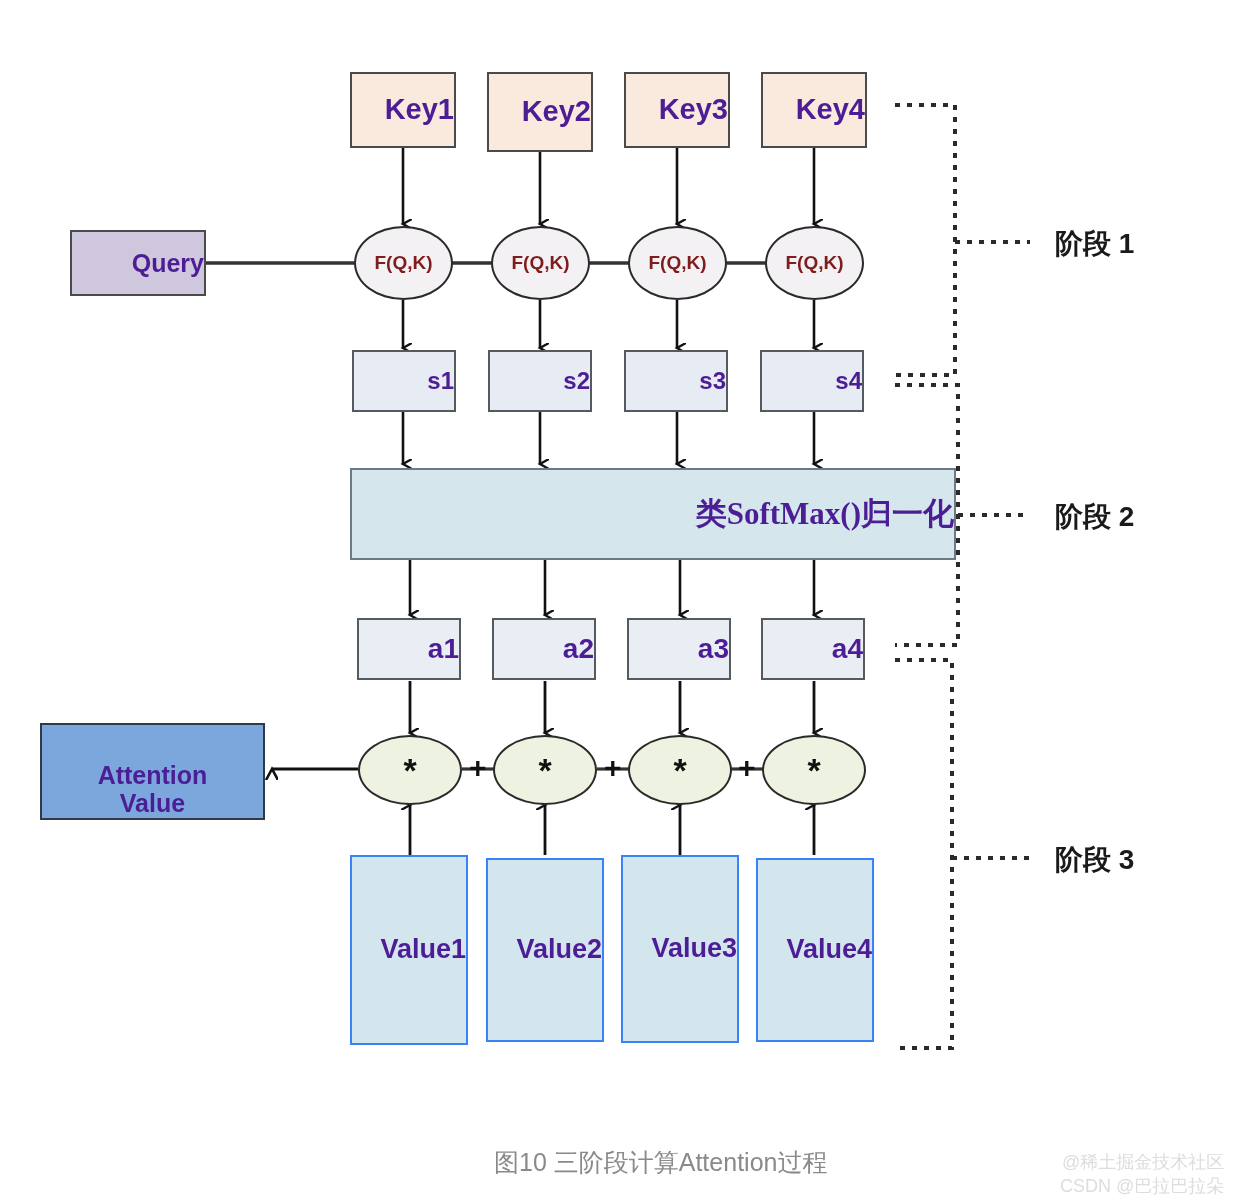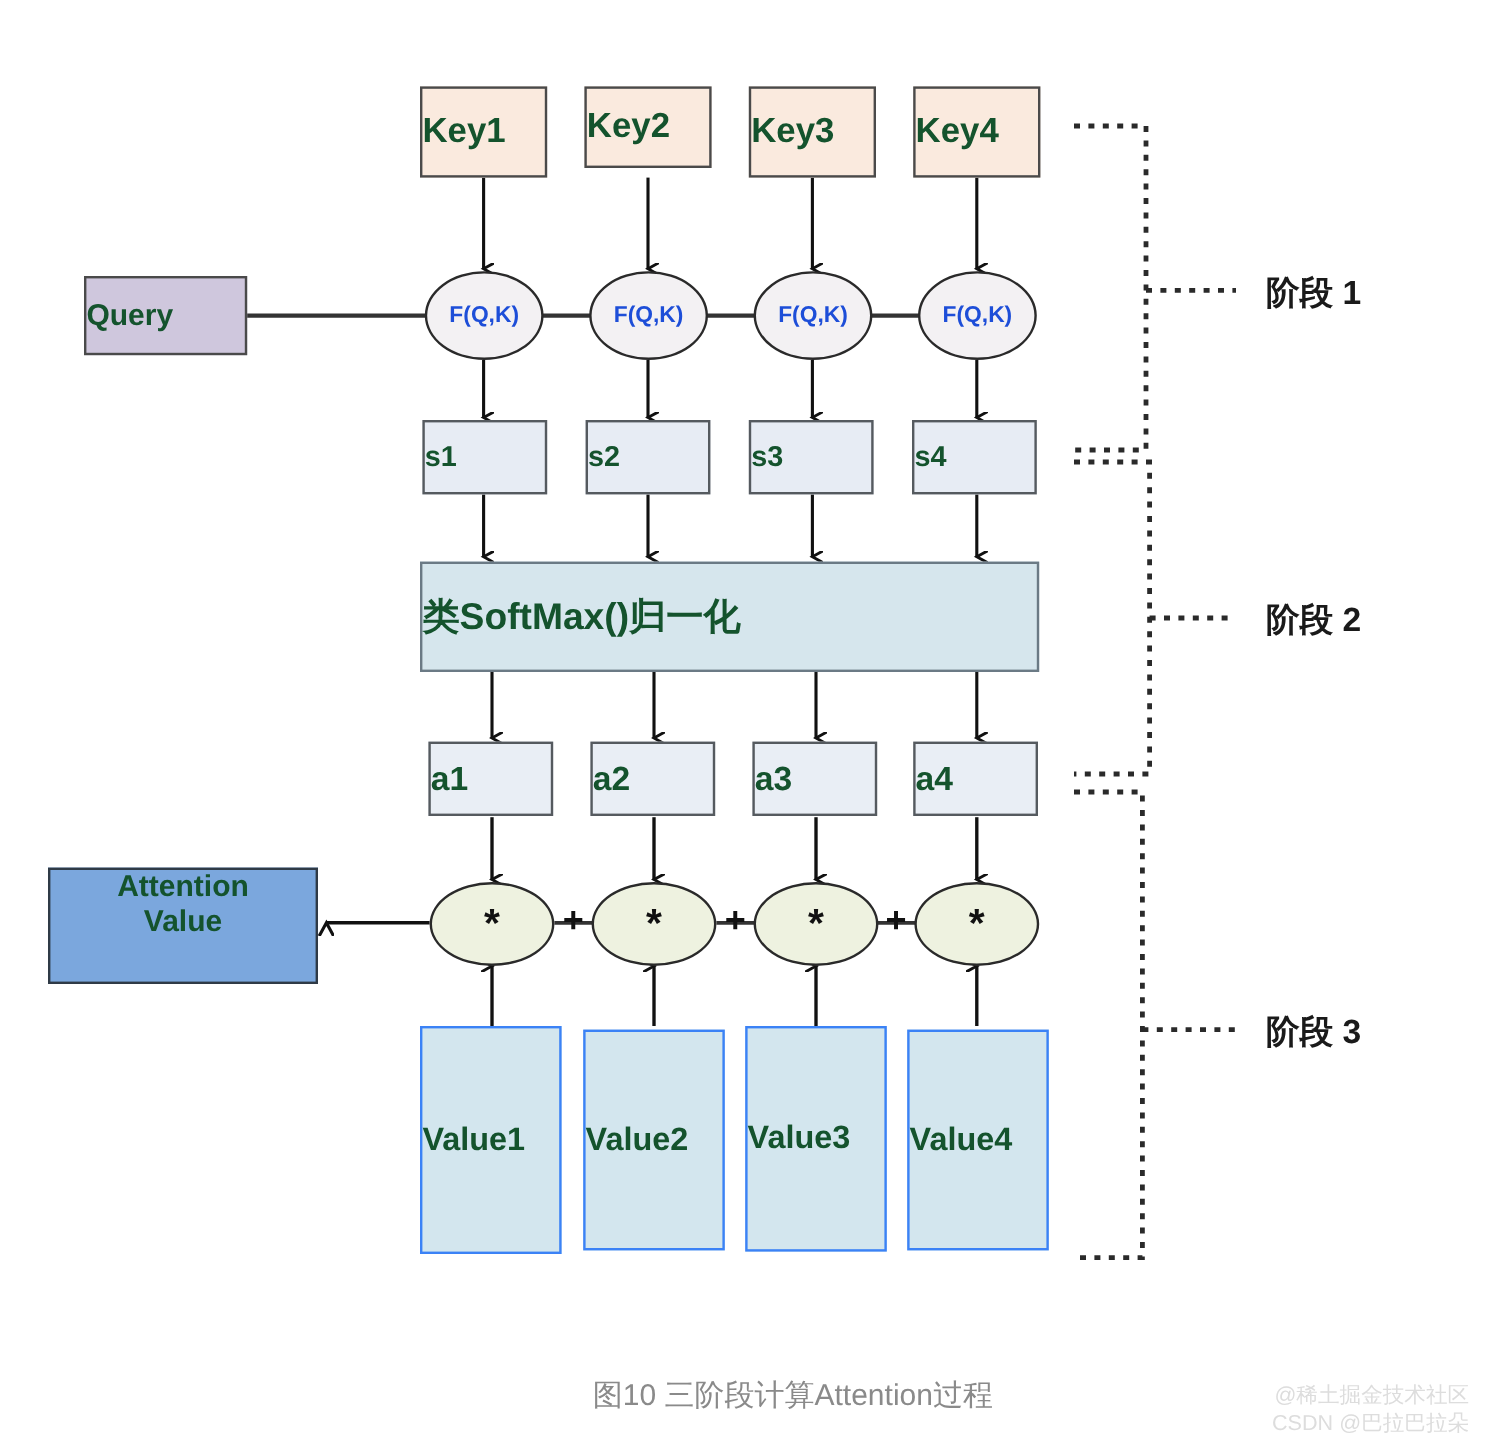--- a/index.html
+++ b/index.html
@@ -18,24 +18,24 @@
     position: absolute;
     left: 0; top: 0;
     width: 1258px;
     height: 1200px;
   }
   .node {
     position: absolute;
     box-sizing: border-box;
     display: flex;
     align-items: center;
-    justify-content: flex-start;
+    justify-content: flex-end;
     text-align: center;
     font-weight: bold;
-    color: #14532d;
+    color: #4c1d95;
     line-height: 1.15;
     z-index: 3;
   }
   .rect {
     border: 2px solid #4a4a4a;
   }
   .key-box {
     background: #faeade;
     border: 2px solid #4a4a4a;
     font-size: 29px;
@@ -78,21 +78,21 @@
     display: flex;
     align-items: center;
     justify-content: center;
     z-index: 3;
   }
   .fqk {
     background: #f3f1f3;
     border: 2px solid #2a2a2a;
     font-size: 19px;
     font-weight: bold;
-    color: #1d4ed8;
+    color: #7f1d1d;
   }
   .mul {
     background: #eef2e0;
     border: 2px solid #2a2a2a;
     font-size: 34px;
     font-weight: bold;
     color: #111;
   }
   .plus {
     position: absolute;
@@ -215,21 +215,21 @@
 
   <g stroke="#2a2a2a" stroke-width="4" stroke-dasharray="5 7" fill="none" stroke-linecap="butt">
     <path d="M895,660 L952,660 L952,1048 L895,1048"></path>
     <path d="M952,858 L1030,858"></path>
   </g>
 </svg>
 
 <div class="node rect key-box" style="left:350px; top:72px; width:106px; height:76px;">
   <span>Key1</span>
 </div>
-<div class="node rect key-box" style="left:487px; top:72px; width:106px; height:68px;">
+<div class="node rect key-box" style="left:487px; top:72px; width:106px; height:80px;">
   <span>Key2</span>
 </div>
 <div class="node rect key-box" style="left:624px; top:72px; width:106px; height:76px;">
   <span>Key3</span>
 </div>
 <div class="node rect key-box" style="left:761px; top:72px; width:106px; height:76px;">
   <span>Key4</span>
 </div>
 
 <div class="node rect query-box" style="left:70px; top:230px; width:136px; height:66px;">
@@ -255,21 +255,21 @@
 <div class="node rect score-box" style="left:488px; top:350px; width:104px; height:62px;">
   <span>s2</span>
 </div>
 <div class="node rect score-box" style="left:624px; top:350px; width:104px; height:62px;">
   <span>s3</span>
 </div>
 <div class="node rect score-box" style="left:760px; top:350px; width:104px; height:62px;">
   <span>s4</span>
 </div>
 
-<div class="node rect softmax-box" style="left:350px; top:468px; width:516px; height:92px;">
+<div class="node rect softmax-box" style="left:350px; top:468px; width:606px; height:92px;font-family:Liberation Serif, serif;">
   <span>类SoftMax()归一化</span>
 </div>
 
 <div class="node rect alpha-box" style="left:357px; top:618px; width:104px; height:62px;">
   <span>a1</span>
 </div>
 <div class="node rect alpha-box" style="left:492px; top:618px; width:104px; height:62px;">
   <span>a2</span>
 </div>
 <div class="node rect alpha-box" style="left:627px; top:618px; width:104px; height:62px;">

